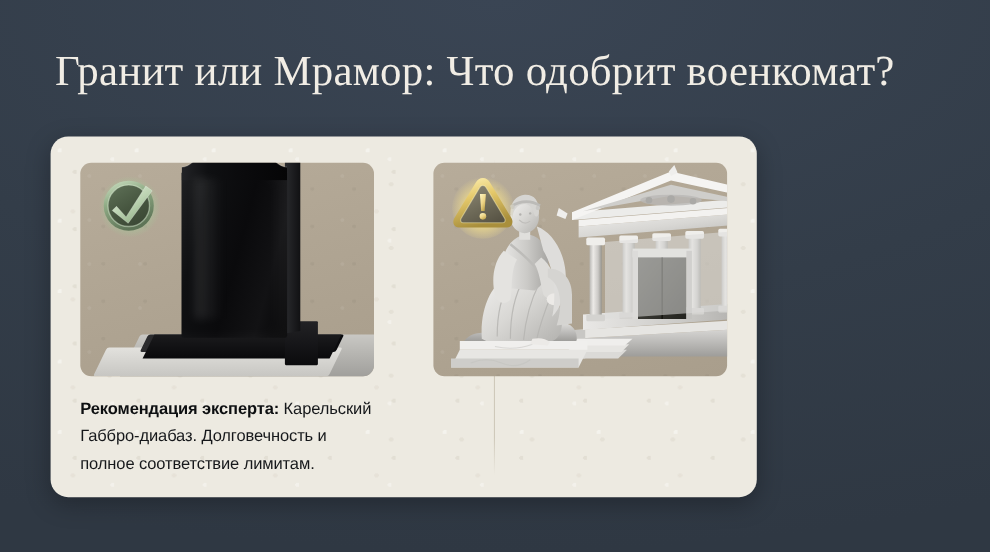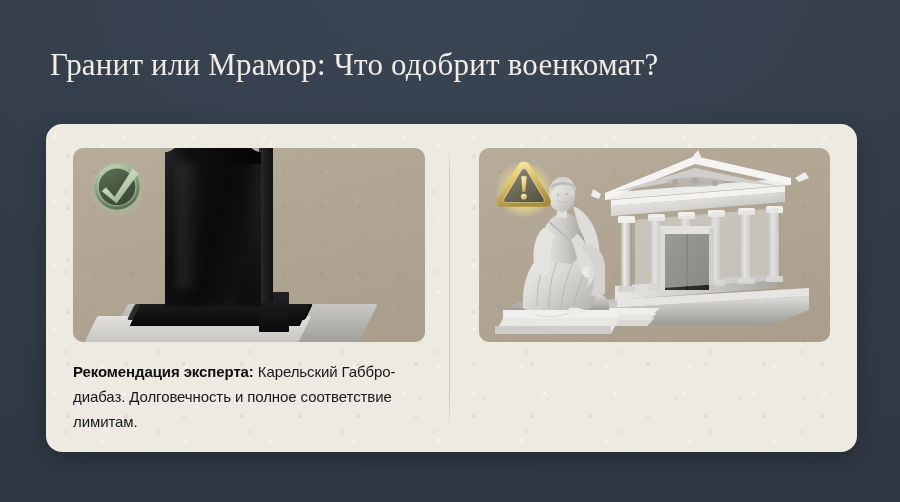--- a/index.html
+++ b/index.html
@@ -24,33 +24,33 @@
       radial-gradient(120% 100% at 50% 0%, #3a4554 0%, #333d49 55%, #2f3843 100%);
   }
 
   
   .title {
     position: absolute;
     left: 50px;
     top: 44px;
     width: 820px;
     font-family: "Liberation Serif", "DejaVu Serif", serif;
-    font-size: 31px;
+    font-size: 39px;
     line-height: 42px;
     letter-spacing: 0.2px;
     color: #f1ede5;
     white-space: nowrap;
   }
 
   
   .card {
     position: absolute;
     left: 46px;
     top: 124px;
-    width: 811px;
+    width: 642px;
     height: 328px;
     background: #edeae1;
     border-radius: 16px;
     box-shadow: 0 6px 22px rgba(0,0,0,0.28);
     overflow: hidden;
   }
   
   .card::before {
     content: "";
     position: absolute;

